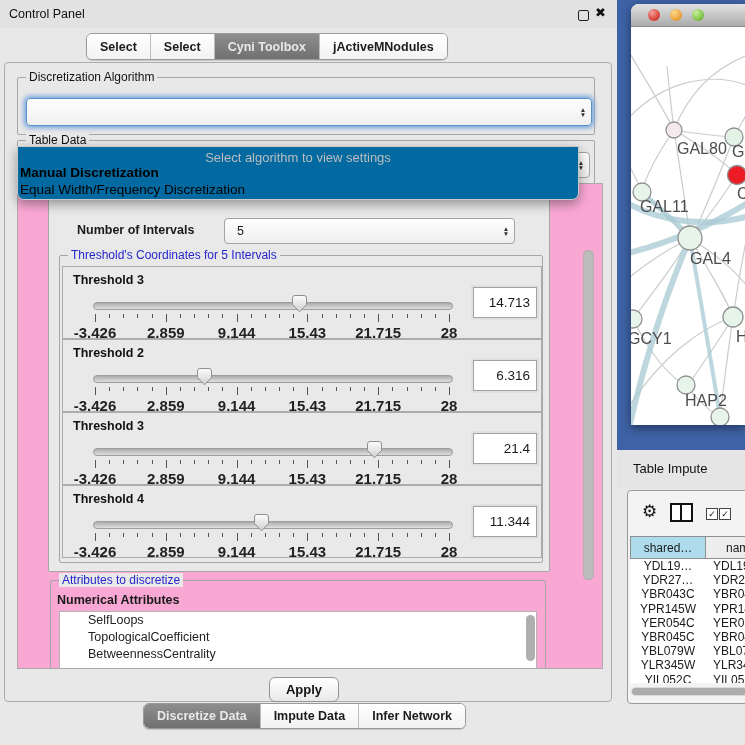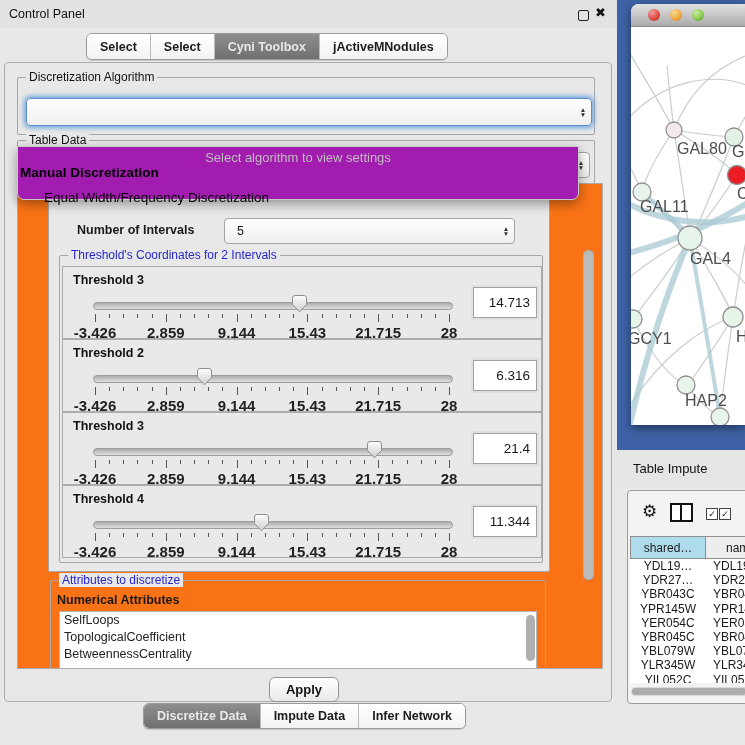--- a/index.html
+++ b/index.html
@@ -25,40 +25,40 @@
   .group{position:absolute;border:1px solid #A6A6A6;border-radius:2px;}
   .grouplabel{position:absolute;top:-8px;left:8px;background:#E8E8E8;padding:0 3px;font-size:12px;}
   .g-green{color:#2FBE2F;}
   .g-blue{color:#2626CE;}
   .g-dark{color:#141414;font-weight:bold;}
   .combo{position:absolute;background:linear-gradient(#ffffff,#efefef);border:1px solid #A3A3A3;border-radius:4px;font-size:12.5px;display:flex;align-items:center;}
   .combo .cv{padding-left:12px;flex:1;overflow:hidden;white-space:nowrap;}
   .stepper{width:16px;display:flex;flex-direction:column;align-items:center;justify-content:center;line-height:5px;font-size:6.5px;color:#333;}
   .focusring{box-shadow:0 0 5px 2px #6FA3DC;border-color:#5B8FC8;}
   
-  .popup{left:12px;top:83px;width:560px;height:52px;background:#a21caf;border:1px solid #c9c9c9;
+  .popup{left:12px;top:83px;width:560px;height:52px;background:#0369a1;border:1px solid #c9c9c9;
          border-radius:0 0 7px 7px;box-shadow:0 4px 12px rgba(0,0,0,.38);z-index:50;}
   .popup .prompt{position:absolute;left:0;right:0;top:3px;text-align:center;color:#BDBDBD;font-size:13px;}
   .popup .opt{position:absolute;left:2px;font-size:13.5px;color:#000;white-space:nowrap;}
   .popup .opt.b{font-weight:bold;}
   
-  .settings{left:12px;top:120px;width:584px;height:484px;border:1px solid #ABABAB;background:#f97316;overflow:hidden;text-decoration:underline;}
+  .settings{left:12px;top:120px;width:584px;height:484px;border:1px solid #ABABAB;background:#f9a8d4;overflow:hidden;text-decoration:underline;}
   .sp-scroll{position:absolute;right:8px;width:11px;border-radius:6px;background:#BCBCBC;box-shadow:inset 0 0 2px #999;}
   .thr-item{position:absolute;left:2px;width:478px;height:71px;border:1px solid #ACACAC;background:#E9E9E9;}
   .thr-label{position:absolute;left:10px;top:6px;font-size:12.5px;font-weight:bold;color:#111;}
   .track{position:absolute;left:30px;top:35px;width:358px;height:6px;border:1px solid #9D9D9D;border-radius:4px;
          background:linear-gradient(#ACACAC,#DFDFDF);}
   .tick{position:absolute;width:1px;background:#555;}
   .ticklab{position:absolute;top:57px;transform:translateX(-50%);font-size:15px;font-weight:bold;color:#222;}
   .thumb{position:absolute;top:28px;width:15px;height:18px;}
   .valbox{position:absolute;left:410px;top:20px;width:56px;height:29px;background:#fff;border:1px solid #A2A2A2;
           box-shadow:0 0 0 2px #E0E0E0;font-size:13.5px;display:flex;align-items:center;justify-content:flex-end;padding-right:6px;}
   .attr-head{position:absolute;left:6px;top:12px;font-size:12.5px;font-weight:bold;}
   .attr-list{position:absolute;left:8px;top:30px;width:476px;height:130px;background:#fff;border:1px solid #B5B5B5;overflow:hidden;}
-  .attr-item{height:17px;line-height:17px;padding-left:4px;font-size:12.5px;color:#222;white-space:nowrap;}
+  .attr-item{height:17px;line-height:17px;padding-left:28px;font-size:12.5px;color:#222;white-space:nowrap;}
   .al-scroll{position:absolute;right:1px;top:3px;width:9px;height:46px;border-radius:5px;background:#AFAFAF;}
   .apply-btn{left:264px;top:614px;width:68px;height:23px;background:linear-gradient(#ffffff,#e9e9e9);
              border:1px solid #939393;border-radius:6px;font-size:13px;font-weight:bold;color:#111;
              display:flex;align-items:center;justify-content:center;}
   
   .blue-bg{left:617px;top:0;width:128px;height:450px;background:#3E62A5;}
   .mac-window{left:631px;top:4px;width:114px;height:421px;border-radius:8px 0 0 0;background:#fff;
               box-shadow:0 3px 10px rgba(0,0,0,.45);}
   .mac-titlebar{position:absolute;left:0;top:0;width:114px;height:22px;border-radius:8px 0 0 0;
                 background:linear-gradient(#E2E2E2,#ABABAB);border-bottom:1px solid #8B8B8B;}
@@ -134,21 +134,21 @@
       <span class="grouplabel g-green">Interval Definition</span>
       <span class="abs" style="left:28px;top:28px;font-size:12.5px;font-weight:bold;">Number of Intervals</span>
       <div class="combo" style="left:175px;top:23px;width:289px;height:24px;">
         <span class="cv">5</span>
         <span class="stepper">
             <span>▲</span>
             <span>▼</span>
           </span>
       </div>
       <div class="group" style="left:10px;top:60px;width:482px;height:306px;">
-        <span class="grouplabel g-blue">Threshold's Coordinates for 2 Intervals</span>
+        <span class="grouplabel g-blue">Threshold's Coordinates for 5 Intervals</span>
         <div id="thr-list">
             <div class="thr-item" style="top: 10px;">
               <div class="thr-label">Threshold 3</div>
               <div class="track"></div>
               <div class="tick" style="left: 32px; top: 47px; height: 8px;"></div>
               <div class="tick" style="left: 46.16px; top: 47px; height: 4px;"></div>
               <div class="tick" style="left: 60.32px; top: 47px; height: 4px;"></div>
               <div class="tick" style="left: 74.48px; top: 47px; height: 4px;"></div>
               <div class="tick" style="left: 88.64px; top: 47px; height: 4px;"></div>
               <div class="tick" style="left: 102.8px; top: 47px; height: 8px;"></div>
@@ -346,21 +346,21 @@
     <div class="sp-scroll" style="top:66px;height:330px;"></div>
   </div>
 
   <div class="abs apply-btn">
       <span>Apply</span>
     </div>
 
   <div class="abs popup">
     <div class="prompt">Select algorithm to view settings</div>
     <div class="opt b" style="top:18px;">Manual Discretization</div>
-    <div class="opt" style="top:43px;margin-left:24px;">Equal Width/Frequency Discretization</div>
+    <div class="opt" style="top:35px;">Equal Width/Frequency Discretization</div>
   </div>
 </div>
 
 <div class="abs bottom-tabs seg">
   <div class="sg sel">
       <span>Discretize Data</span>
     </div>
   <div class="sg">
       <span>Impute Data</span>
     </div>

